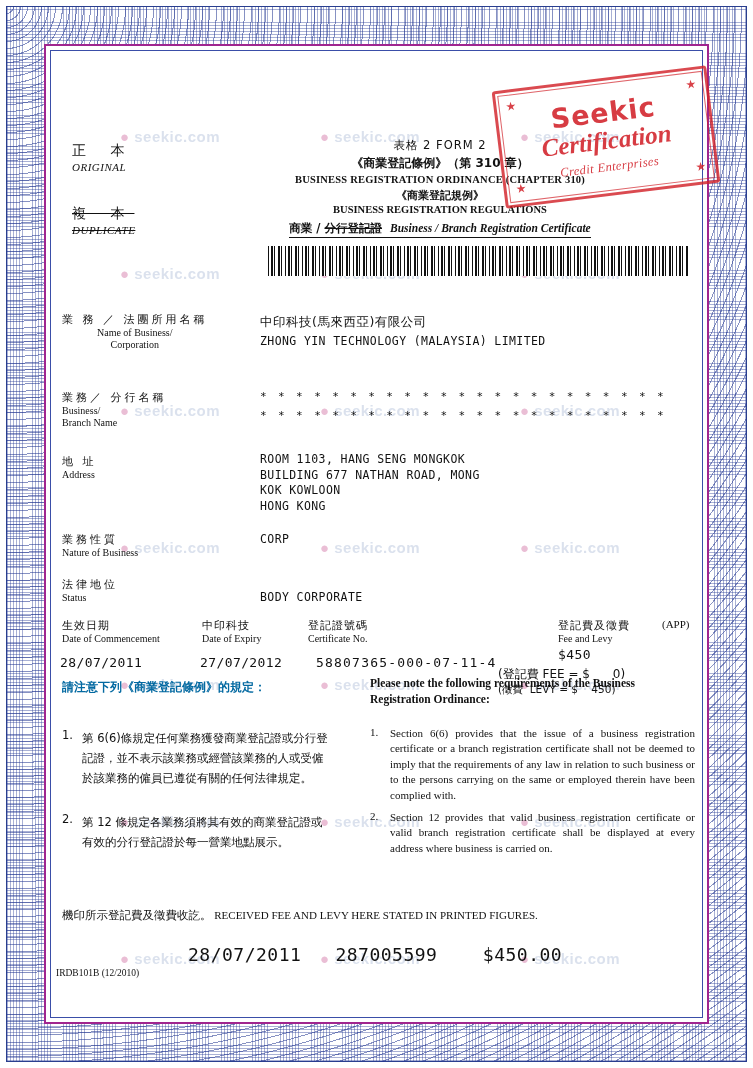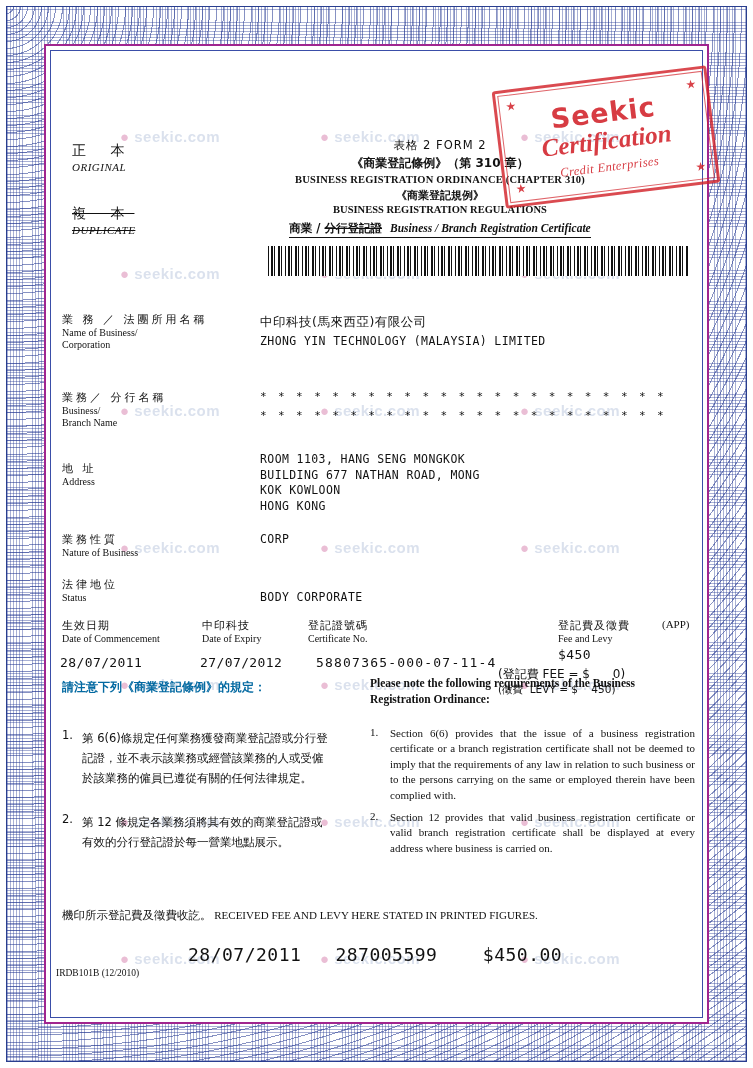--- a/index.html
+++ b/index.html
@@ -455,41 +455,41 @@
       <div class="head-line4">《商業登記規例》</div>
       <div class="head-line5">BUSINESS REGISTRATION REGULATIONS</div>
     </div>
 
     <div class="head-title-box">
       <span class="head-title head-underline"><span>商業</span><span> / </span><span class="strike">分行登記證</span>&nbsp;&nbsp;<span class="ital">Business / Branch Registration Certificate</span></span>
     </div>
 
     <div class="barcode"></div>
 
-    <div class="field" style="left:12px; top:262px;">
+    <div class="field" style="left:12px; top:262px;text-align:center;">
       <div class="lbl-zh">業 務 ／ 法團所用名稱</div>
       <div class="lbl-en" style="white-space:pre-line;">Name of Business/
 Corporation</div>
     </div>
     <div class="field" style="left:210px; top:264px;">
       <div class="val-zh">中印科技(馬來西亞)有限公司</div>
       <div class="val" style="margin-top:3px;">ZHONG YIN TECHNOLOGY (MALAYSIA) LIMITED</div>
     </div>
 
     <div class="field" style="left:12px; top:340px;">
       <div class="lbl-zh">業務／ 分行名稱</div>
       <div class="lbl-en" style="white-space:pre-line;">Business/
 Branch Name</div>
     </div>
     <div class="field" style="left:210px; top:338px;">
       <div class="val-stars">* * * * * * * * * * * * * * * * * * * * * * *</div>
       <div class="val-stars">* * * * * * * * * * * * * * * * * * * * * * *</div>
     </div>
 
-    <div class="field" style="left:12px; top:404px;margin-top:7px;">
+    <div class="field" style="left:12px; top:404px;">
       <div class="lbl-zh">地  址</div>
       <div class="lbl-en">Address</div>
     </div>
     <div class="field" style="left:210px; top:402px;">
       <div class="val">ROOM 1103, HANG SENG MONGKOK</div>
       <div class="val">BUILDING 677 NATHAN ROAD, MONG</div>
       <div class="val">KOK KOWLOON</div>
       <div class="val">HONG KONG</div>
     </div>
 

